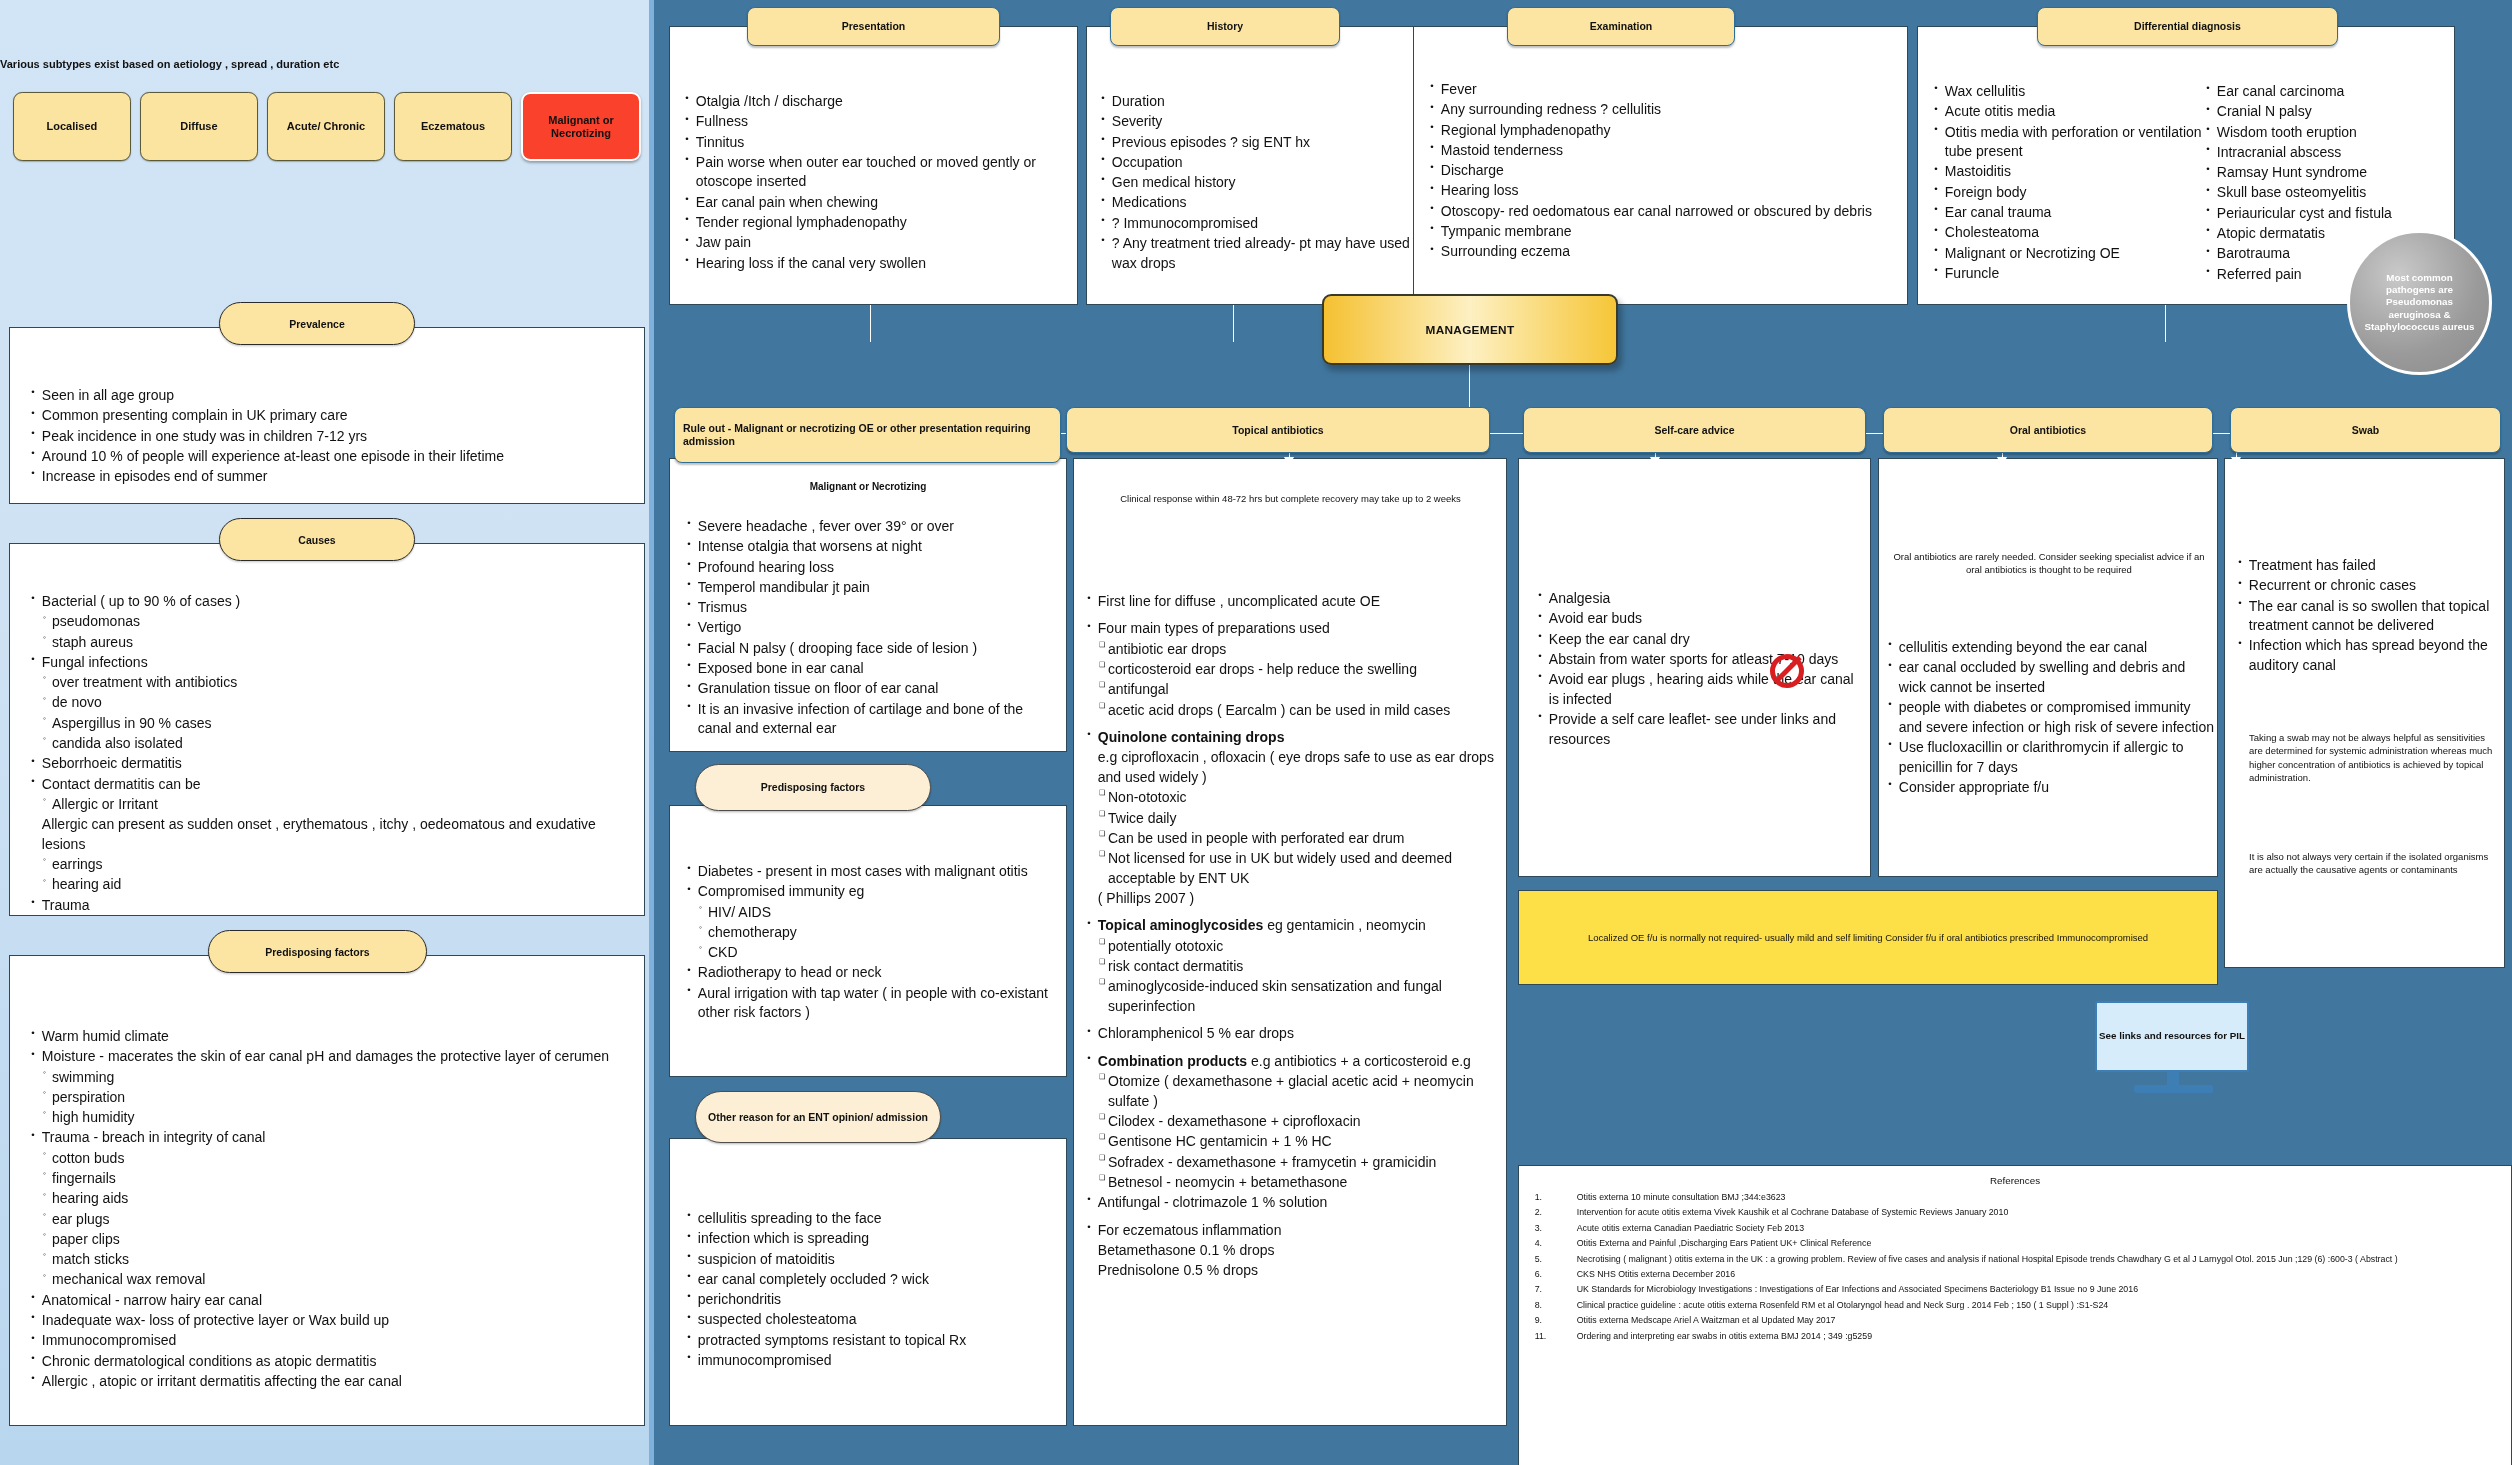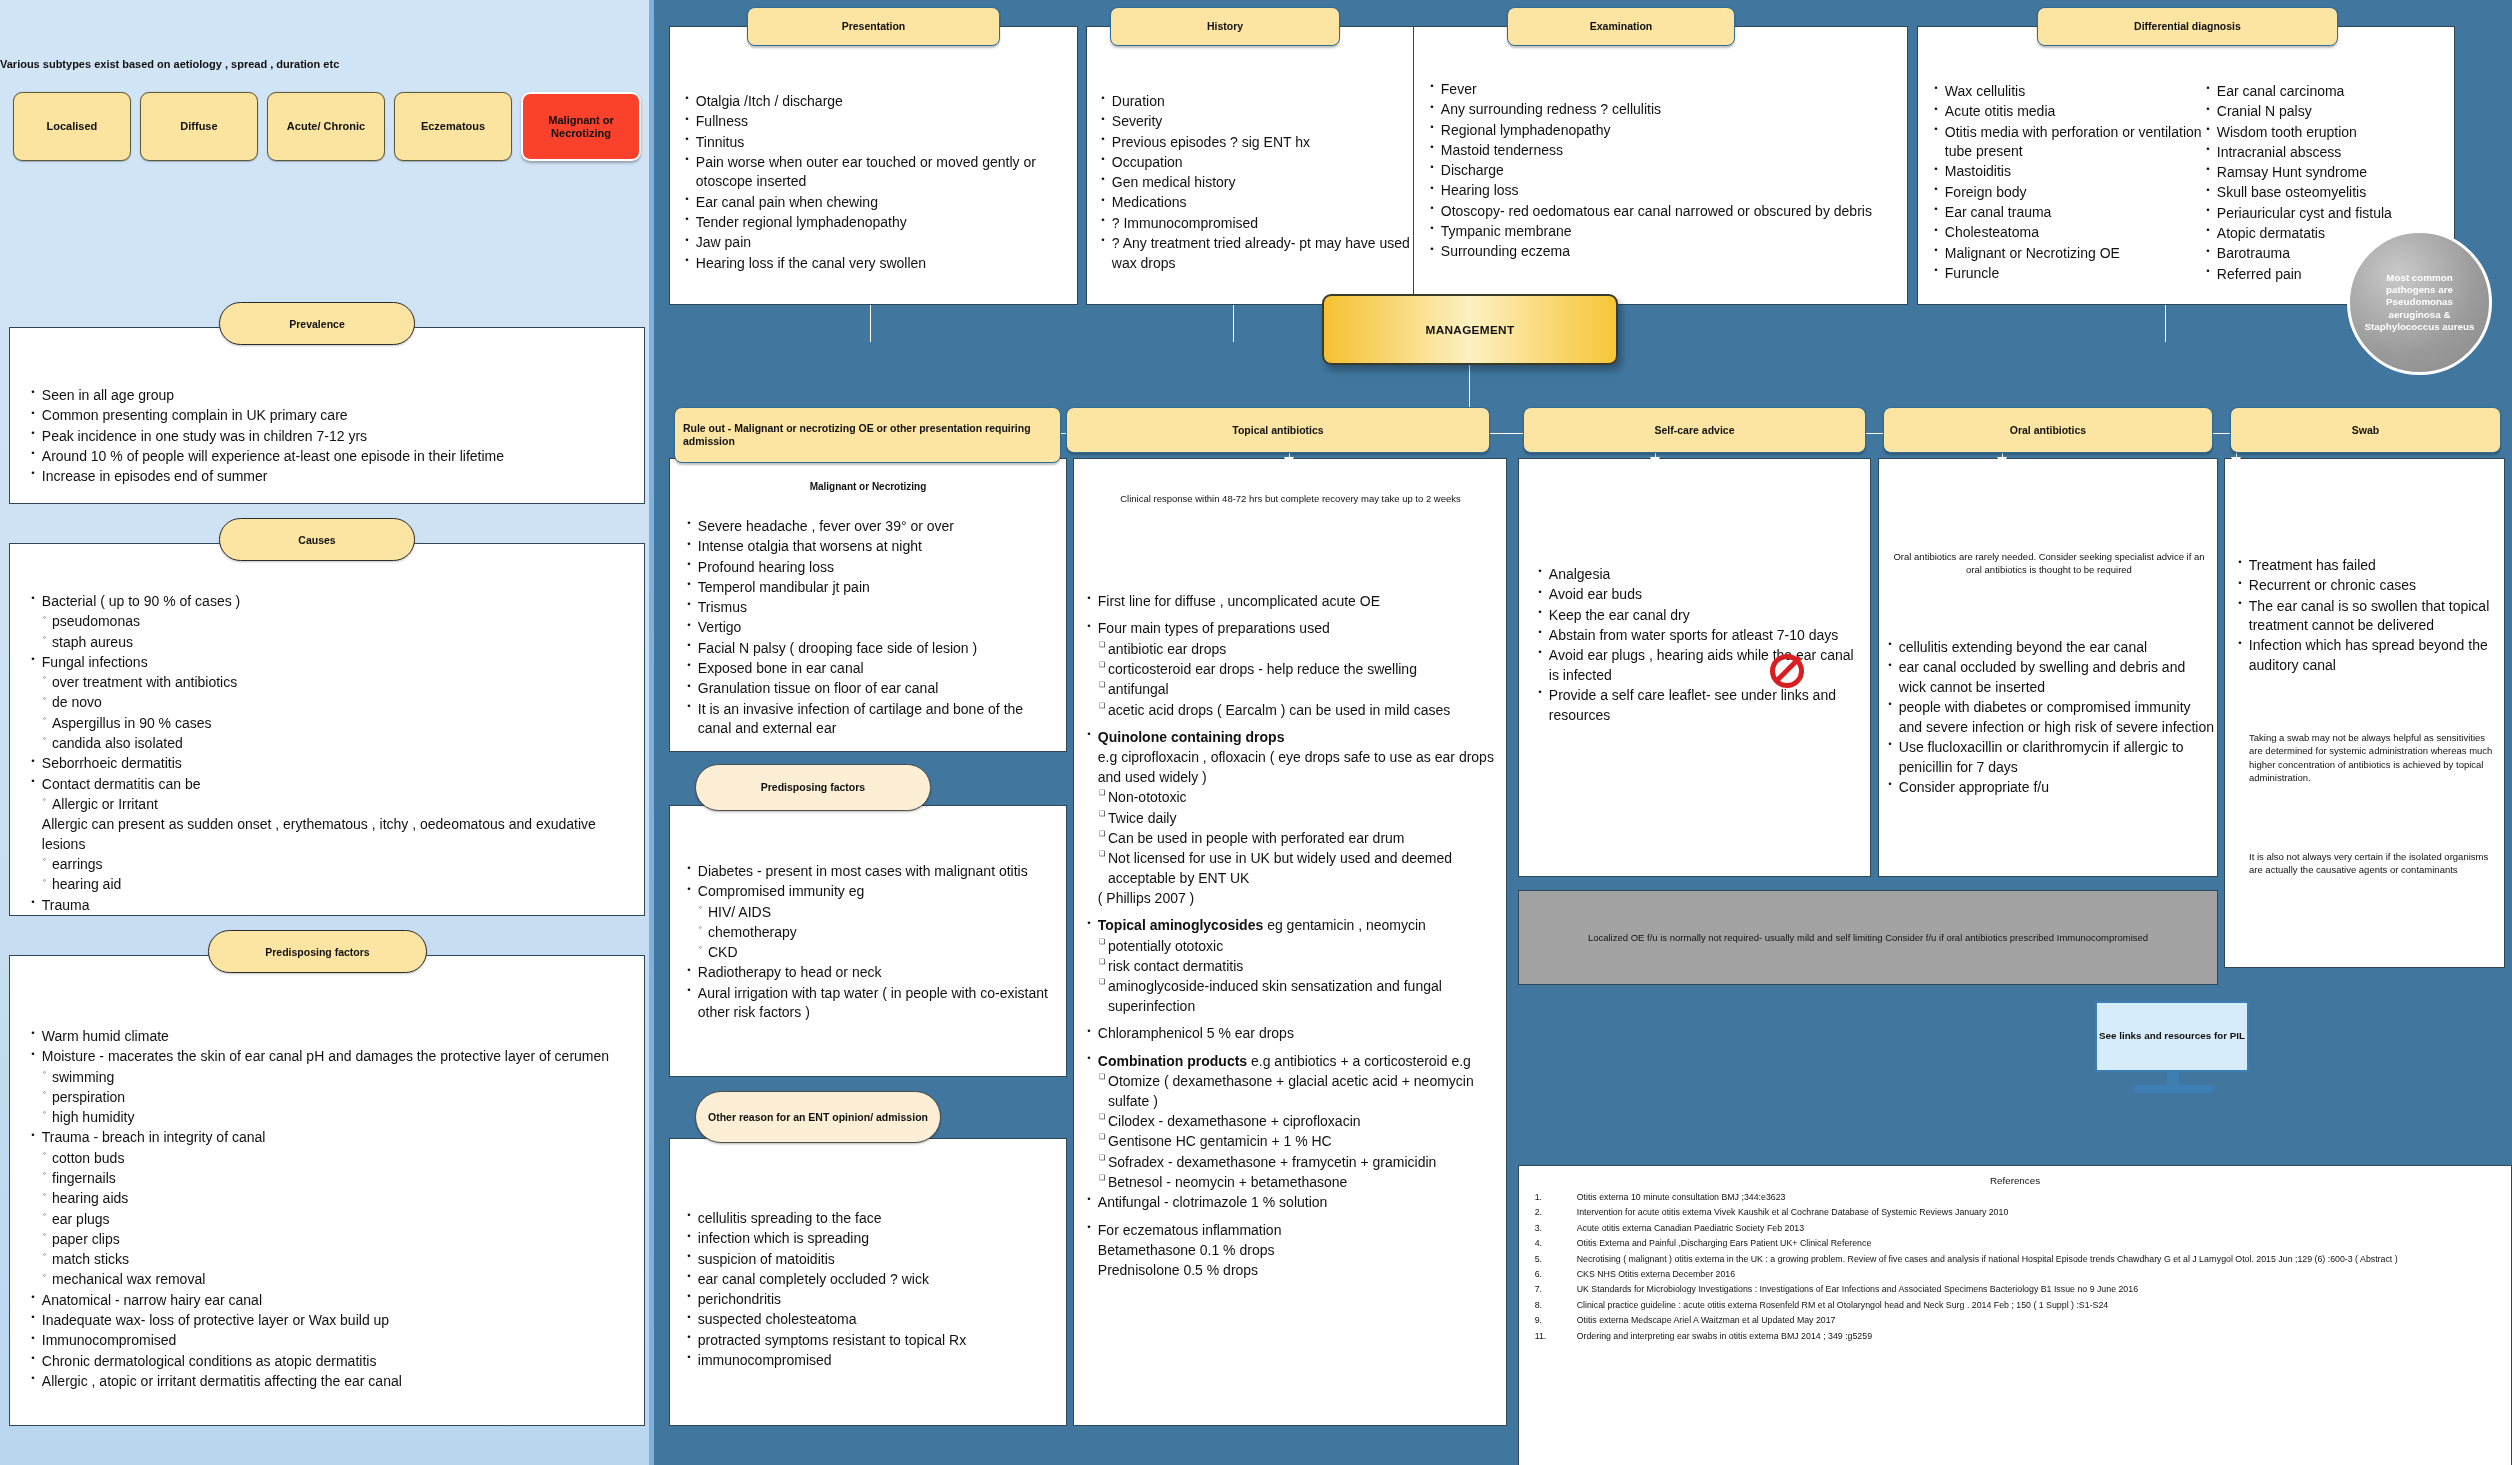--- a/index.html
+++ b/index.html
@@ -110,21 +110,21 @@
     position:absolute; left:1770px; top:654px; width:34px; height:34px;
     border-radius:50%; border:5.2px solid #d81e20; z-index:10; background:transparent;
   }
   #no-entry-icon::after {
     content:""; position:absolute; left:-3.9px; top:7.9px; width:34px; height:5.2px;
     background:#d81e20; transform: rotate(-45deg); transform-origin:center;
   }
 
   #followup-note {
     position:absolute; left:1518px; top:890px; width:700px; height:95px;
-    background:#a3a3a3; border:0.7px solid #2f4858;
+    background:#fde047; border:0.7px solid #2f4858;
     display:flex; align-items:center; justify-content:center;
     text-align:center; font-size:9.5px; line-height:1.42; color:#111; padding: 0 13px;
   }
   #pil-box {
     position:absolute; left:2095px; top:1001px; width:154px; height:71px;
     background:#d7ecfa; border:2.6px solid #3d7eb5; border-radius:2.6px;
     display:flex; align-items:center; justify-content:center;
     text-align:center; font-size:9.8px; font-weight:700; color:#111; line-height:1.25;
     z-index:8;
   }
@@ -401,21 +401,21 @@
       <li class="lv1">Antifungal - clotrimazole 1 % solution</li>
       <li class="spacer"></li>
       <li class="lv1">For eczematous inflammation</li>
       <li class="plain">Betamethasone 0.1 % drops</li>
       <li class="plain"> Prednisolone 0.5 % drops</li>
     </ul>
 </div>
 
 <div class="col-box" style="left:1518px; top:458px; width:353px; height:419px;"></div>
 <div class="col-head" style="left:1523px; top:407px; width:343px; height:46px;">Self-care advice</div>
-<div class="bullets" style="position:absolute; left:1537px; top:565px; width:321px;">
+<div class="bullets" style="position:absolute; left:1537px; top:589px; width:321px;">
   <ul id="selfcare-items">
       <li class="lv1">Analgesia</li>
       <li class="lv1">Avoid ear buds</li>
       <li class="lv1">Keep the ear canal dry</li>
       <li class="lv1">Abstain from water sports for atleast 7-10 days</li>
       <li class="lv1">Avoid ear plugs , hearing aids while the ear canal is infected</li>
       <li class="lv1">Provide a self care leaflet- see under links and resources</li>
     </ul>
 </div>
 <div id="no-entry-icon"></div>

